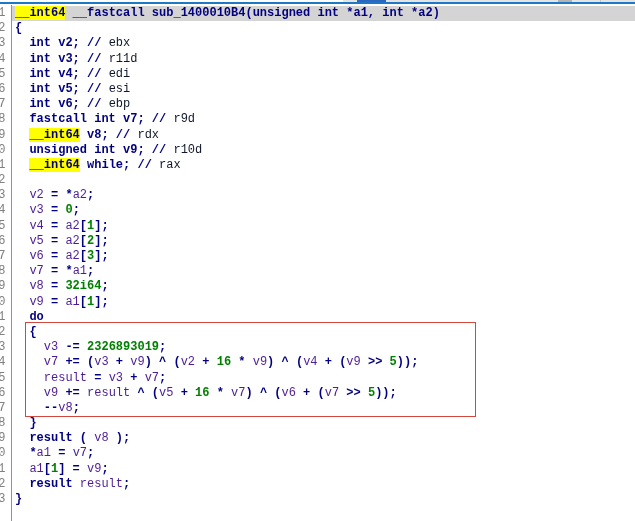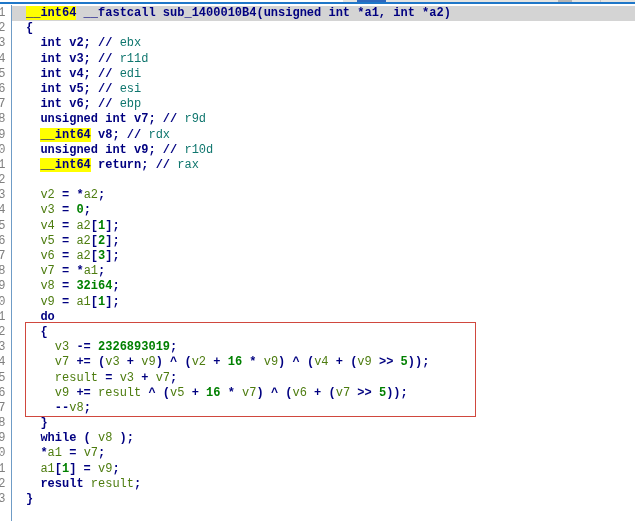--- a/index.html
+++ b/index.html
@@ -15,27 +15,27 @@
   .chrome-top .tab-btn{position:absolute;left:558px;top:0;width:14px;height:2px;background:#b4b4b4;}
   .chrome-top .tab-sep{position:absolute;left:600px;top:0;width:1px;height:2px;background:#c6c6c6;}
   .accent-line{position:absolute;left:0;top:2px;width:635px;height:2px;background:#1f77c8;}
   
   .gutter-sep{position:absolute;left:11px;top:5px;width:1px;height:516px;background:#6f9cc6;}
   
   .code-area{position:absolute;left:0;top:6px;width:635px;}
   .line{display:flex;height:15.2px;line-height:15.2px;font-size:12px;}
   .gutter{width:12px;flex:none;position:relative;overflow:hidden;}
   .lnum{position:absolute;right:6.5px;top:0;color:#808080;font-size:12px;white-space:nowrap;}
-  .code{flex:1;white-space:pre;padding-left:14px;}
+  .code{flex:1;white-space:pre;padding-left:3px;}
   .line.current .code{background:#d4d4d4;}
   
   .k{color:#000080;font-weight:bold;}
-  .v{color:#4d7c0f;}
+  .v{color:#4c1d95;}
   .n{color:#008000;font-weight:bold;}
-  .r{color:#0f766e;}
+  .r{color:#0f172a;}
   .hl{background:#ffff00;color:#000080;font-weight:bold;}
   
   .red-box{
     position:absolute;left:25px;top:322px;width:449px;height:93px;
     border:1.5px solid #d0483e;pointer-events:none;background:transparent;
   }
 </style>
 </head>
 <body>
 
@@ -89,39 +89,39 @@
     <div class="line">
       <div class="gutter">
         <span class="lnum">7</span>
       </div>
       <div class="code"><span class="k">  int v6; // </span><span class="r">ebp</span></div>
     </div>
     <div class="line">
       <div class="gutter">
         <span class="lnum">8</span>
       </div>
-      <div class="code"><span class="k">  unsigned int v7; // </span><span class="r">r9d</span></div>
+      <div class="code"><span class="k">  fastcall int v7; // </span><span class="r">r9d</span></div>
     </div>
     <div class="line">
       <div class="gutter">
         <span class="lnum">9</span>
       </div>
       <div class="code"><span class="k">  </span><span class="hl">__int64</span><span class="k"> v8; // </span><span class="r">rdx</span></div>
     </div>
     <div class="line">
       <div class="gutter">
         <span class="lnum">10</span>
       </div>
       <div class="code"><span class="k">  unsigned int v9; // </span><span class="r">r10d</span></div>
     </div>
     <div class="line">
       <div class="gutter">
         <span class="lnum">11</span>
       </div>
-      <div class="code"><span class="k">  </span><span class="hl">__int64</span><span class="k"> return; // </span><span class="r">rax</span></div>
+      <div class="code"><span class="k">  </span><span class="hl">__int64</span><span class="k"> while; // </span><span class="r">rax</span></div>
     </div>
     <div class="line">
       <div class="gutter">
         <span class="lnum">12</span>
       </div>
       <div class="code"></div>
     </div>
     <div class="line">
       <div class="gutter">
         <span class="lnum">13</span>
@@ -215,21 +215,21 @@
     <div class="line">
       <div class="gutter">
         <span class="lnum">28</span>
       </div>
       <div class="code"><span class="k">  }</span></div>
     </div>
     <div class="line">
       <div class="gutter">
         <span class="lnum">29</span>
       </div>
-      <div class="code"><span class="k">  while ( </span><span class="v">v8</span><span class="k"> );</span></div>
+      <div class="code"><span class="k">  result ( </span><span class="v">v8</span><span class="k"> );</span></div>
     </div>
     <div class="line">
       <div class="gutter">
         <span class="lnum">30</span>
       </div>
       <div class="code"><span class="k">  *</span><span class="v">a1</span><span class="k"> = </span><span class="v">v7</span><span class="k">;</span></div>
     </div>
     <div class="line">
       <div class="gutter">
         <span class="lnum">31</span>

